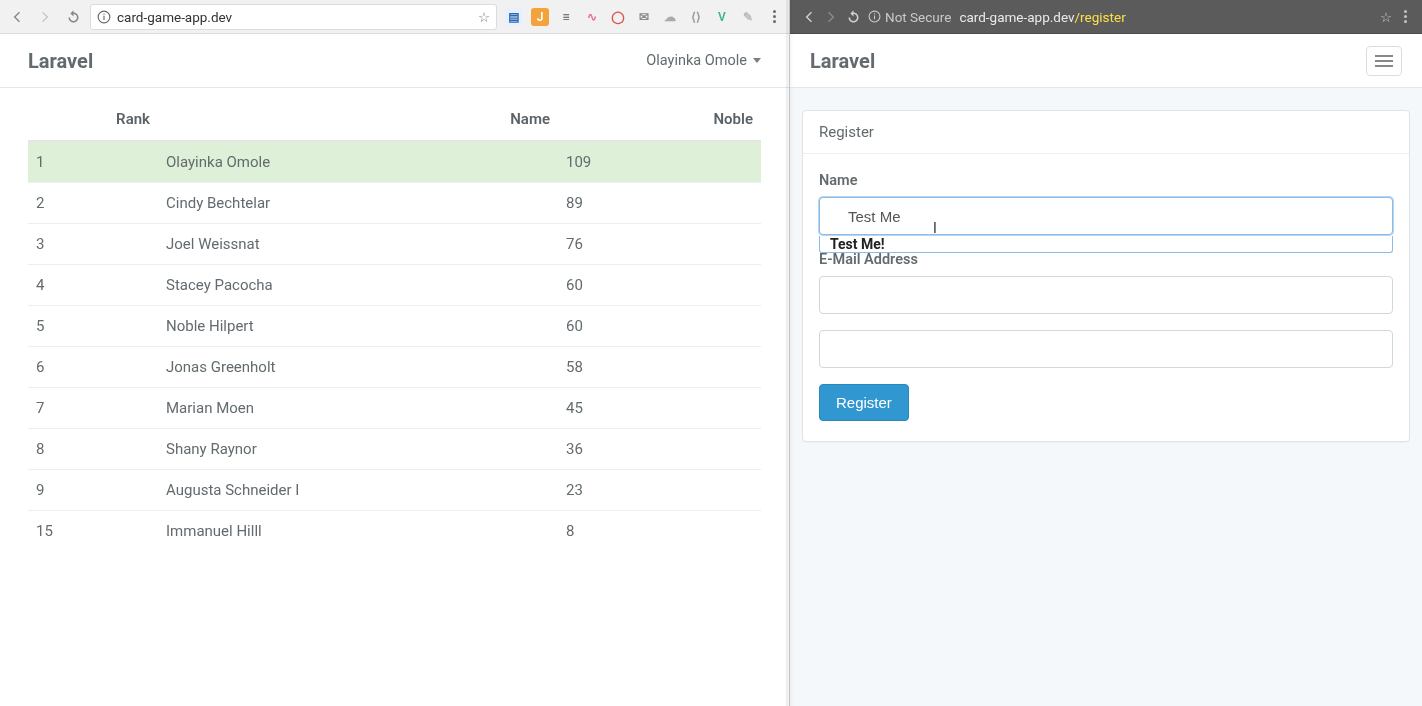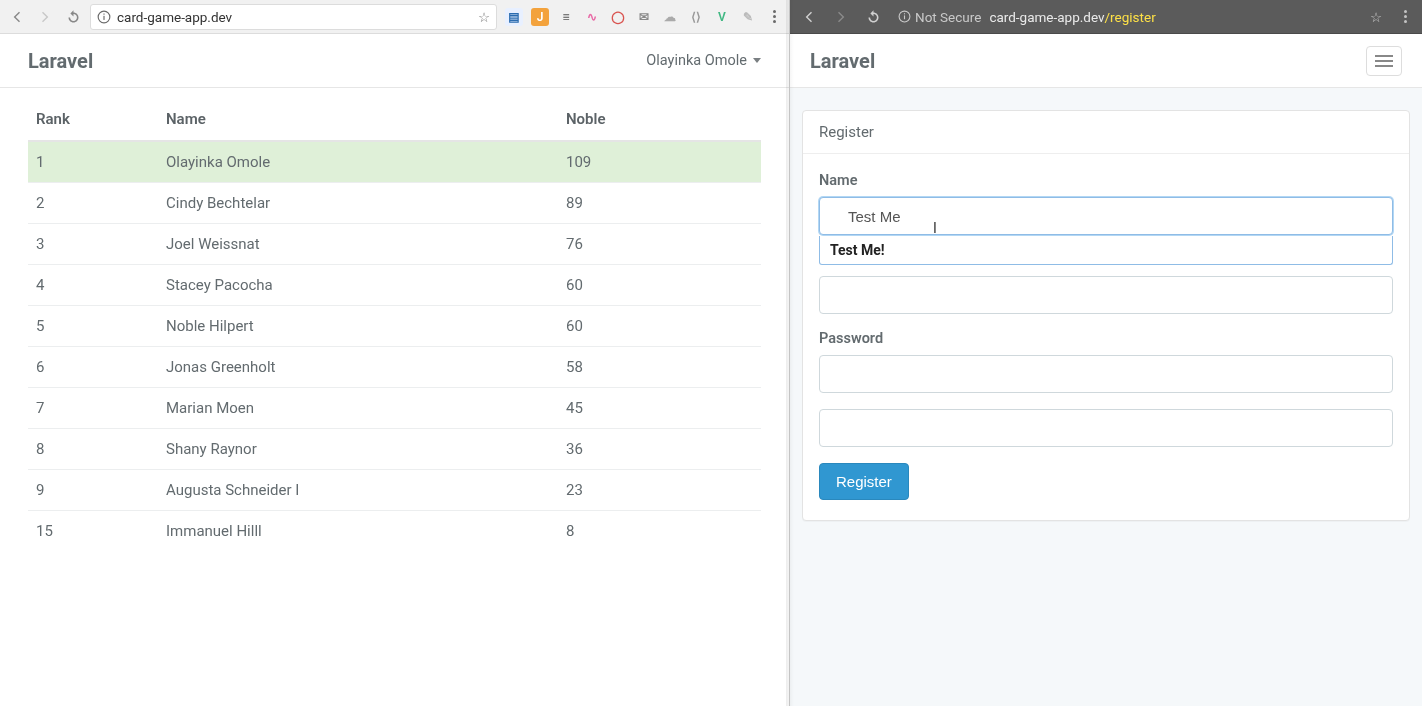--- a/index.html
+++ b/index.html
@@ -85,21 +85,20 @@
     width: 3px; height: 3px; border-radius: 50%; background: #6a6a6a;
   }
   
   .chrome-toolbar-dark {
     display: flex;
     align-items: center;
     height: 34px;
     background: #5b5b5b;
     border-bottom: 1px solid #4a4a4a;
     padding: 0 8px;
-    gap: 10px;
     color: #d7d7d7;
     font-size: 13.5px;
   }
   .chrome-toolbar-dark .nav-btn svg { fill: #d0d0d0; }
   .chrome-toolbar-dark .nav-btn.fwd svg { fill: #8a8a8a; }
   .chrome-toolbar-dark .addr-dark {
     flex: 1;
     height: 26px;
     display: flex;
     align-items: center;
@@ -147,21 +146,21 @@
   }
   .table-wrap {
     padding: 10px 28px 20px;
   }
   table.lv-table {
     width: 100%;
     border-collapse: collapse;
     color: #636b6f;
   }
   table.lv-table thead th {
-    text-align: left;
+    text-align: right;
     font-weight: 600;
     color: #5c6367;
     padding: 12px 8px;
     border-bottom: 2px solid #e5e5e5;
     font-size: 15px;
   }
   table.lv-table tbody td {
     padding: 11px 8px;
     border-top: 1px solid #eceeef;
     font-size: 15px;
@@ -251,21 +250,21 @@
     top: 64px;
     left: 0;
     right: 0;
     background: #fff;
     border: 1px solid #8fbce6;
     border-top: none;
     border-radius: 0 0 3px 3px;
     z-index: 10;
   }
   .autocomplete .opt {
-    padding: 6px 10px;
+    padding: 0 10px;
     font-size: 14px;
     font-weight: 700;
     color: #222;
     cursor: pointer;
   }
   .text-cursor-icon {
     position: absolute;
     top: 48px;
     left: 114px;
     color: #333;
@@ -467,24 +466,20 @@
             <div class="autocomplete">
               <div class="opt">Test Me!</div>
             </div>
             <span class="text-cursor-icon">I</span>
           </div>
           <div class="form-group">
             <label>E-Mail Address</label>
             <input class="form-control" type="text" style="">
           </div>
           <div class="form-group">
-            <label>Password</label>
-            <input class="form-control" type="password" style="">
-          </div>
-          <div class="form-group">
             <input class="form-control" type="password" style="">
           </div>
           <button class="btn-register">Register</button>
         </div>
       </div>
     </div>
   </div>
 </div>
 
 </body></html>

